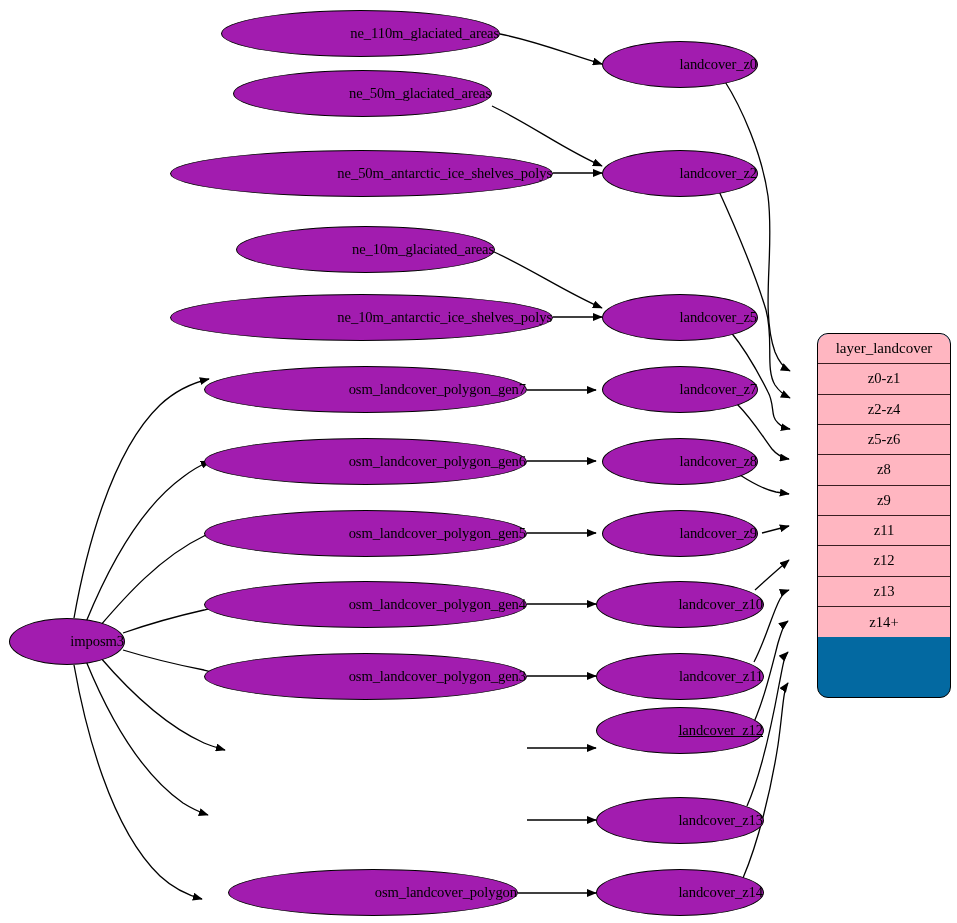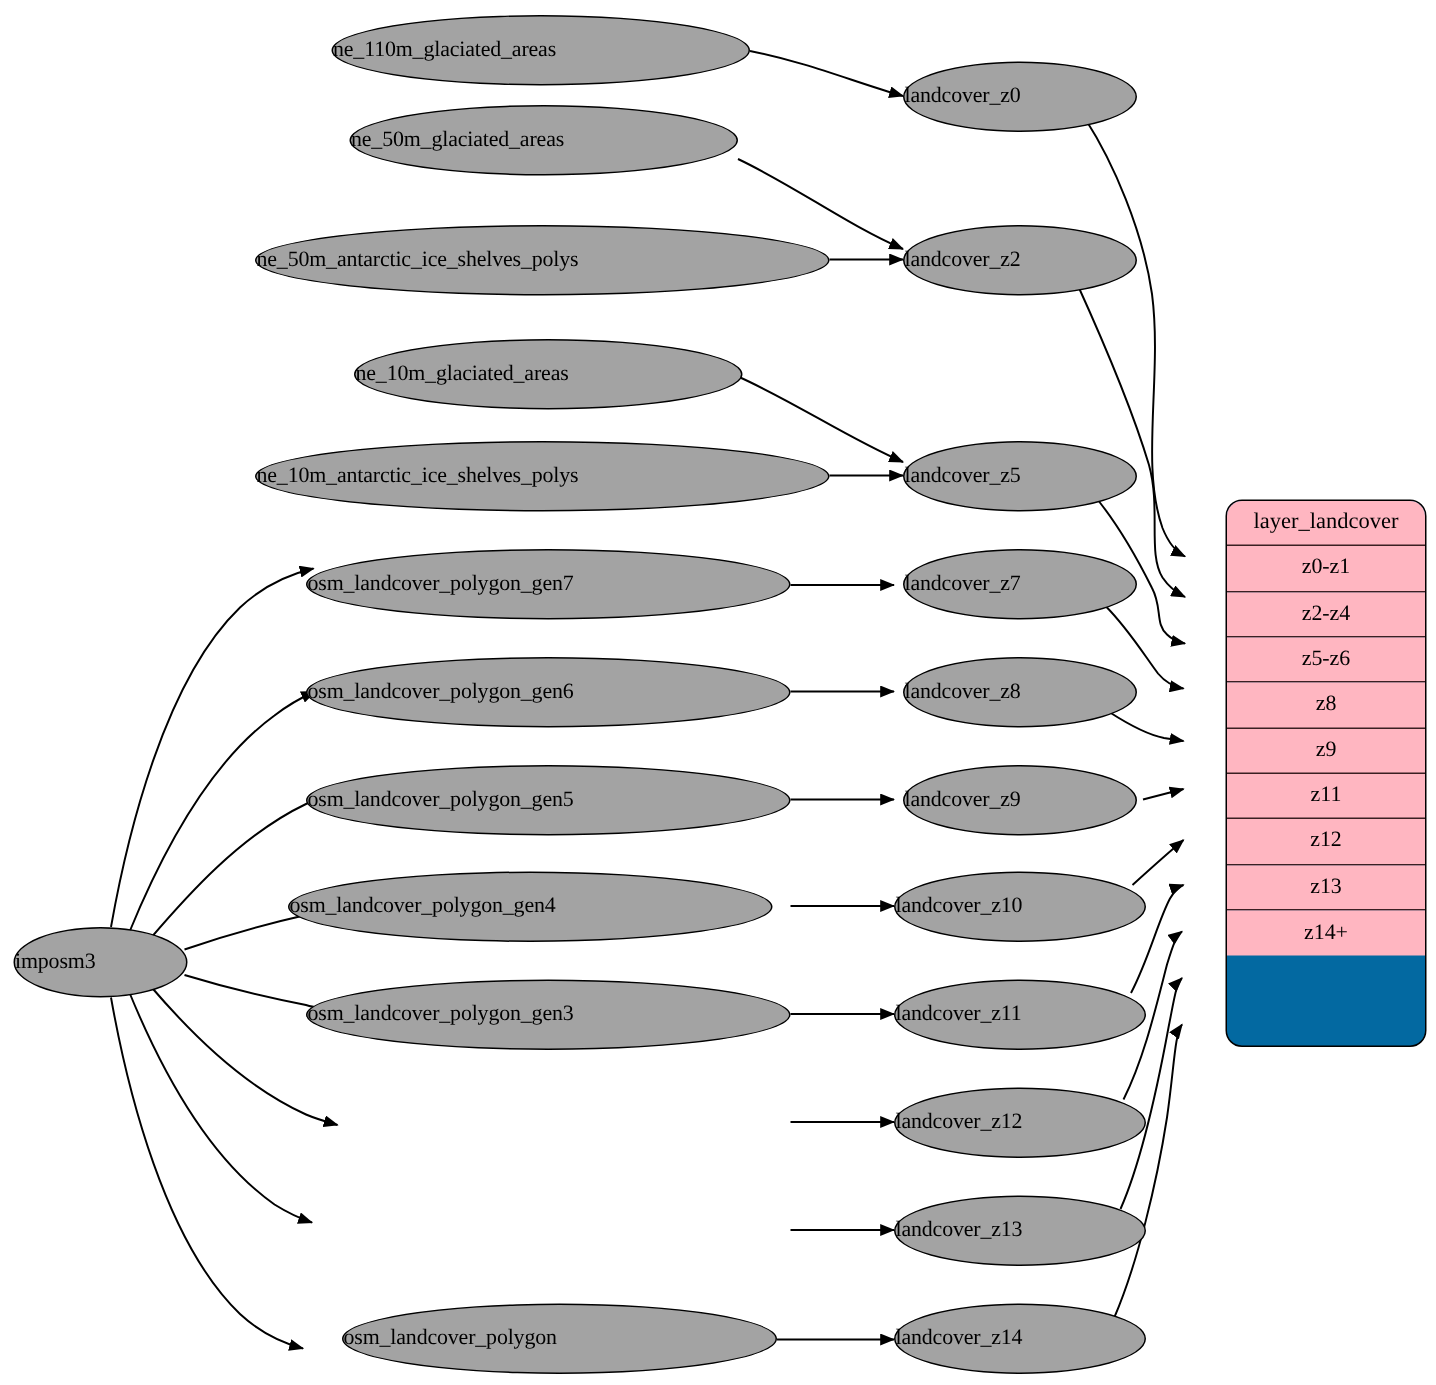--- a/index.html
+++ b/index.html
@@ -23,24 +23,24 @@
     left: 0;
     top: 0;
     width: 957px;
     height: 923px;
   }
   .node-ellipse {
     position: absolute;
     box-sizing: border-box;
     border: 1.1px solid #000000;
     border-radius: 50%;
-    background: #a3a3a3;
+    background: #a21caf;
     display: flex;
     align-items: center;
-    justify-content: flex-start;
+    justify-content: flex-end;
     z-index: 3;
   }
   .node-label {
     font-family: "Liberation Serif", "DejaVu Serif", serif;
     font-size: 14.6px;
     color: #000000;
     white-space: nowrap;
     line-height: 1;
     letter-spacing: -0.1px;
   }
@@ -147,21 +147,21 @@
 
   <div class="node-ellipse" style="left:204px; top:366px; width:323px; height:47px;">
     <span class="node-label">osm_landcover_polygon_gen7</span>
   </div>
   <div class="node-ellipse" style="left:204px; top:438px; width:323px; height:47px;">
     <span class="node-label">osm_landcover_polygon_gen6</span>
   </div>
   <div class="node-ellipse" style="left:204px; top:510px; width:323px; height:47px;">
     <span class="node-label">osm_landcover_polygon_gen5</span>
   </div>
-  <div class="node-ellipse" style="left:192px; top:581px; width:323px; height:47px;">
+  <div class="node-ellipse" style="left:204px; top:581px; width:323px; height:47px;">
     <span class="node-label">osm_landcover_polygon_gen4</span>
   </div>
   <div class="node-ellipse" style="left:204px; top:653px; width:323px; height:47px;">
     <span class="node-label">osm_landcover_polygon_gen3</span>
   </div>
   <div class="node-ellipse" style="left:228px; top:869px; width:290px; height:47px;">
     <span class="node-label">osm_landcover_polygon</span>
   </div>
 
   <div class="node-ellipse" style="left:602px; top:41px; width:156px; height:47px;">
@@ -181,21 +181,21 @@
   </div>
   <div class="node-ellipse" style="left:602px; top:510px; width:156px; height:47px;">
     <span class="node-label">landcover_z9</span>
   </div>
   <div class="node-ellipse" style="left:596px; top:581px; width:168px; height:47px;">
     <span class="node-label">landcover_z10</span>
   </div>
   <div class="node-ellipse" style="left:596px; top:653px; width:168px; height:47px;">
     <span class="node-label">landcover_z11</span>
   </div>
-  <div class="node-ellipse" style="left:596px; top:725px; width:168px; height:47px;">
+  <div class="node-ellipse" style="left:596px; top:707px; width:168px; height:47px;text-decoration:underline;">
     <span class="node-label">landcover_z12</span>
   </div>
   <div class="node-ellipse" style="left:596px; top:797px; width:168px; height:47px;">
     <span class="node-label">landcover_z13</span>
   </div>
   <div class="node-ellipse" style="left:596px; top:869px; width:168px; height:47px;">
     <span class="node-label">landcover_z14</span>
   </div>
 
   <div id="record-node" style="left:817px; top:333px; width:134px; height:365px;">

